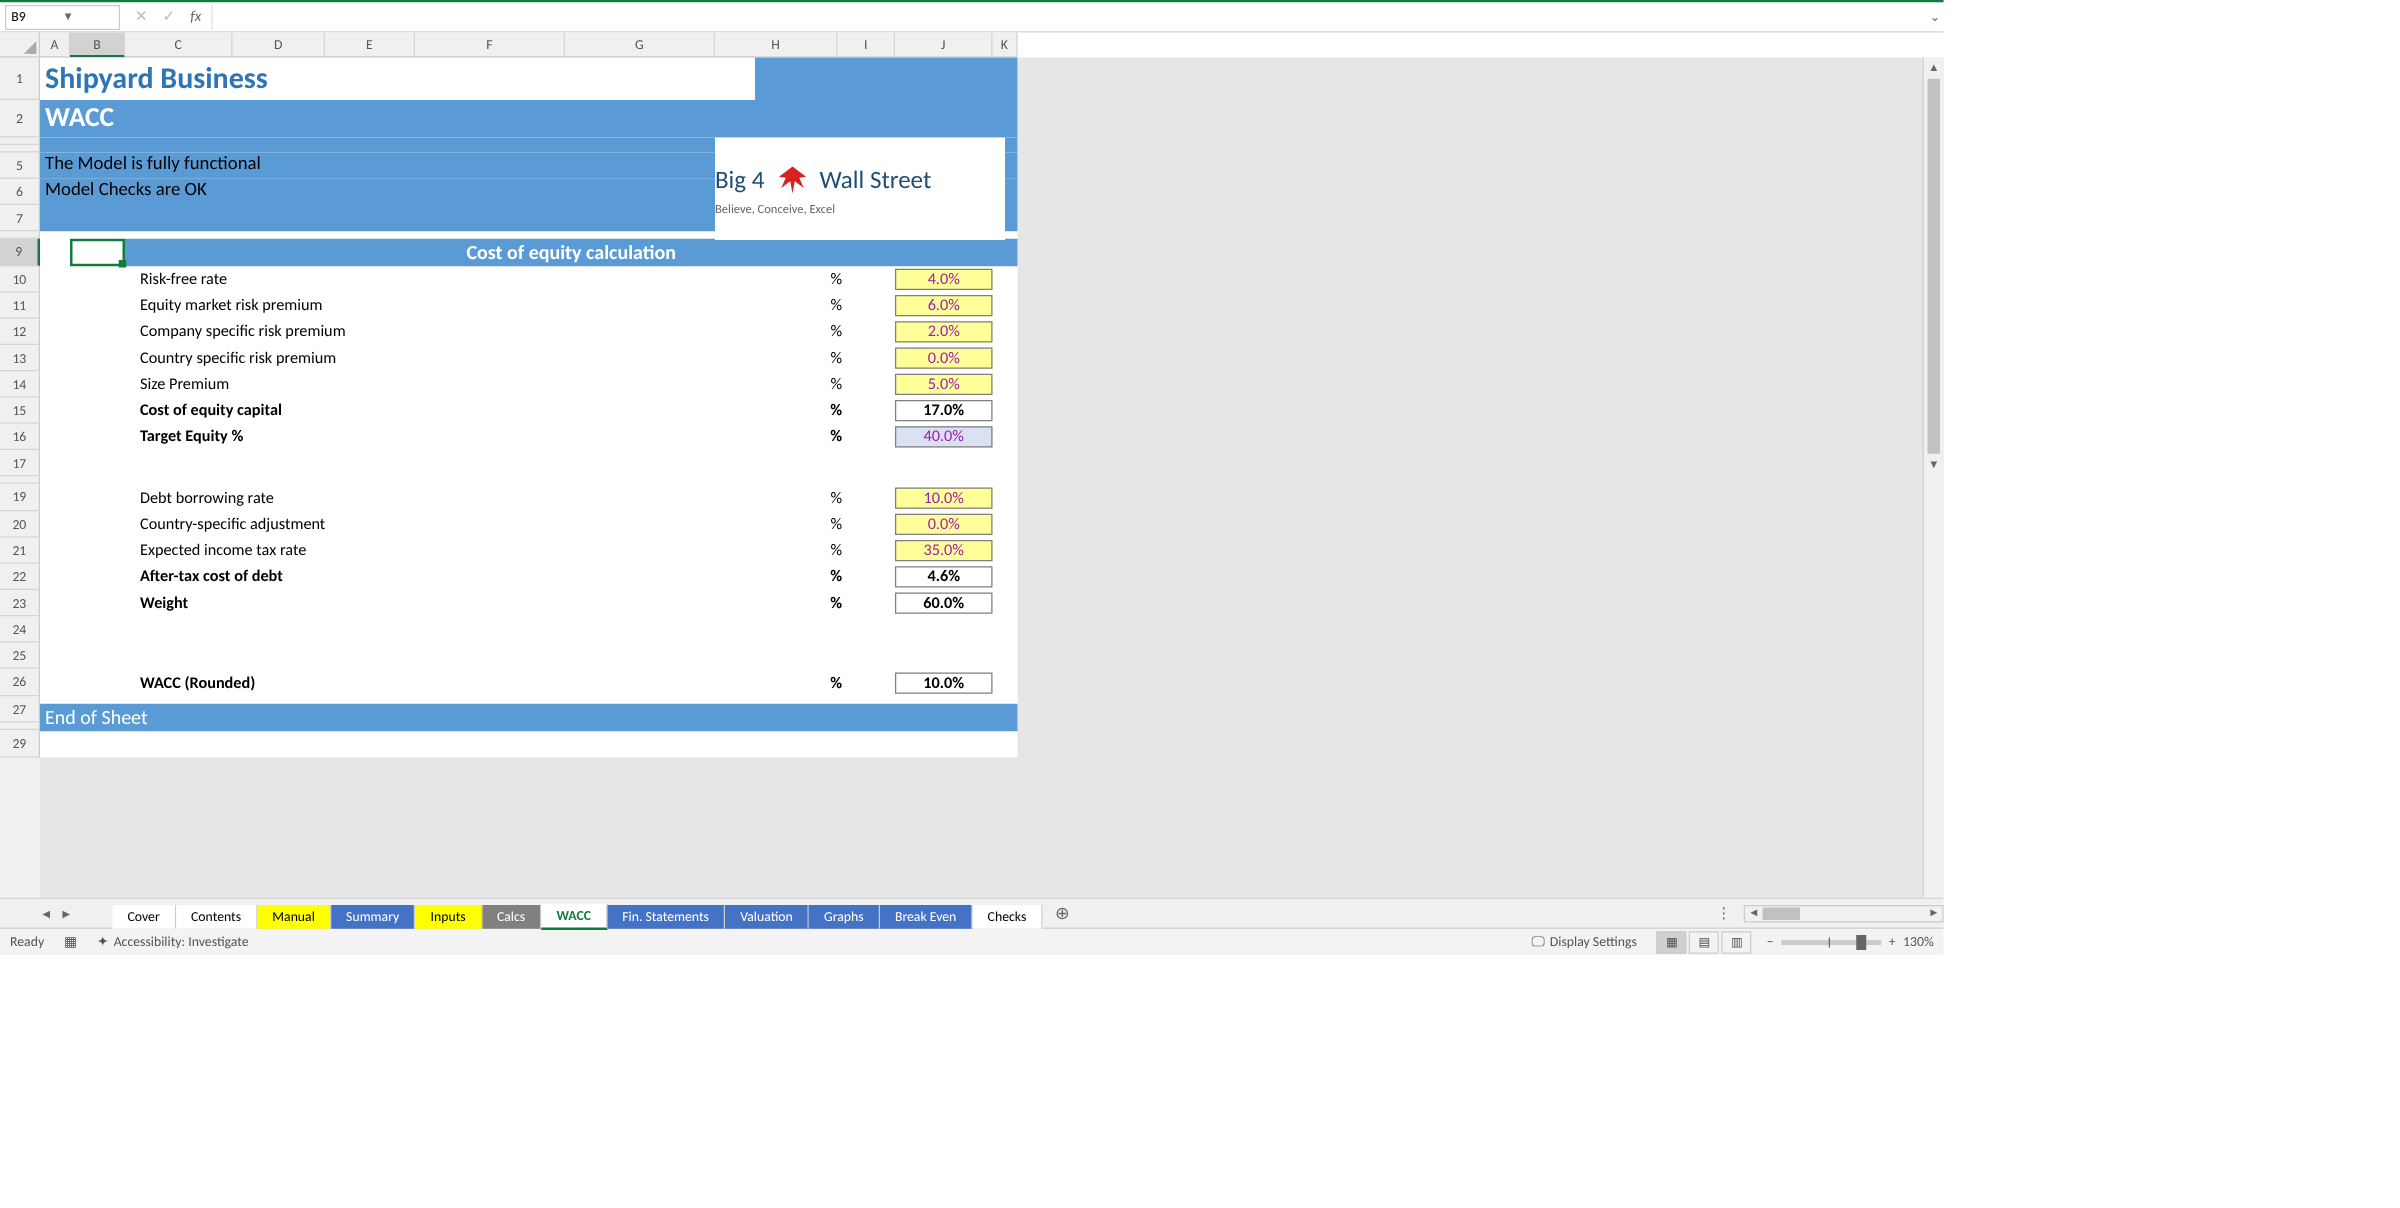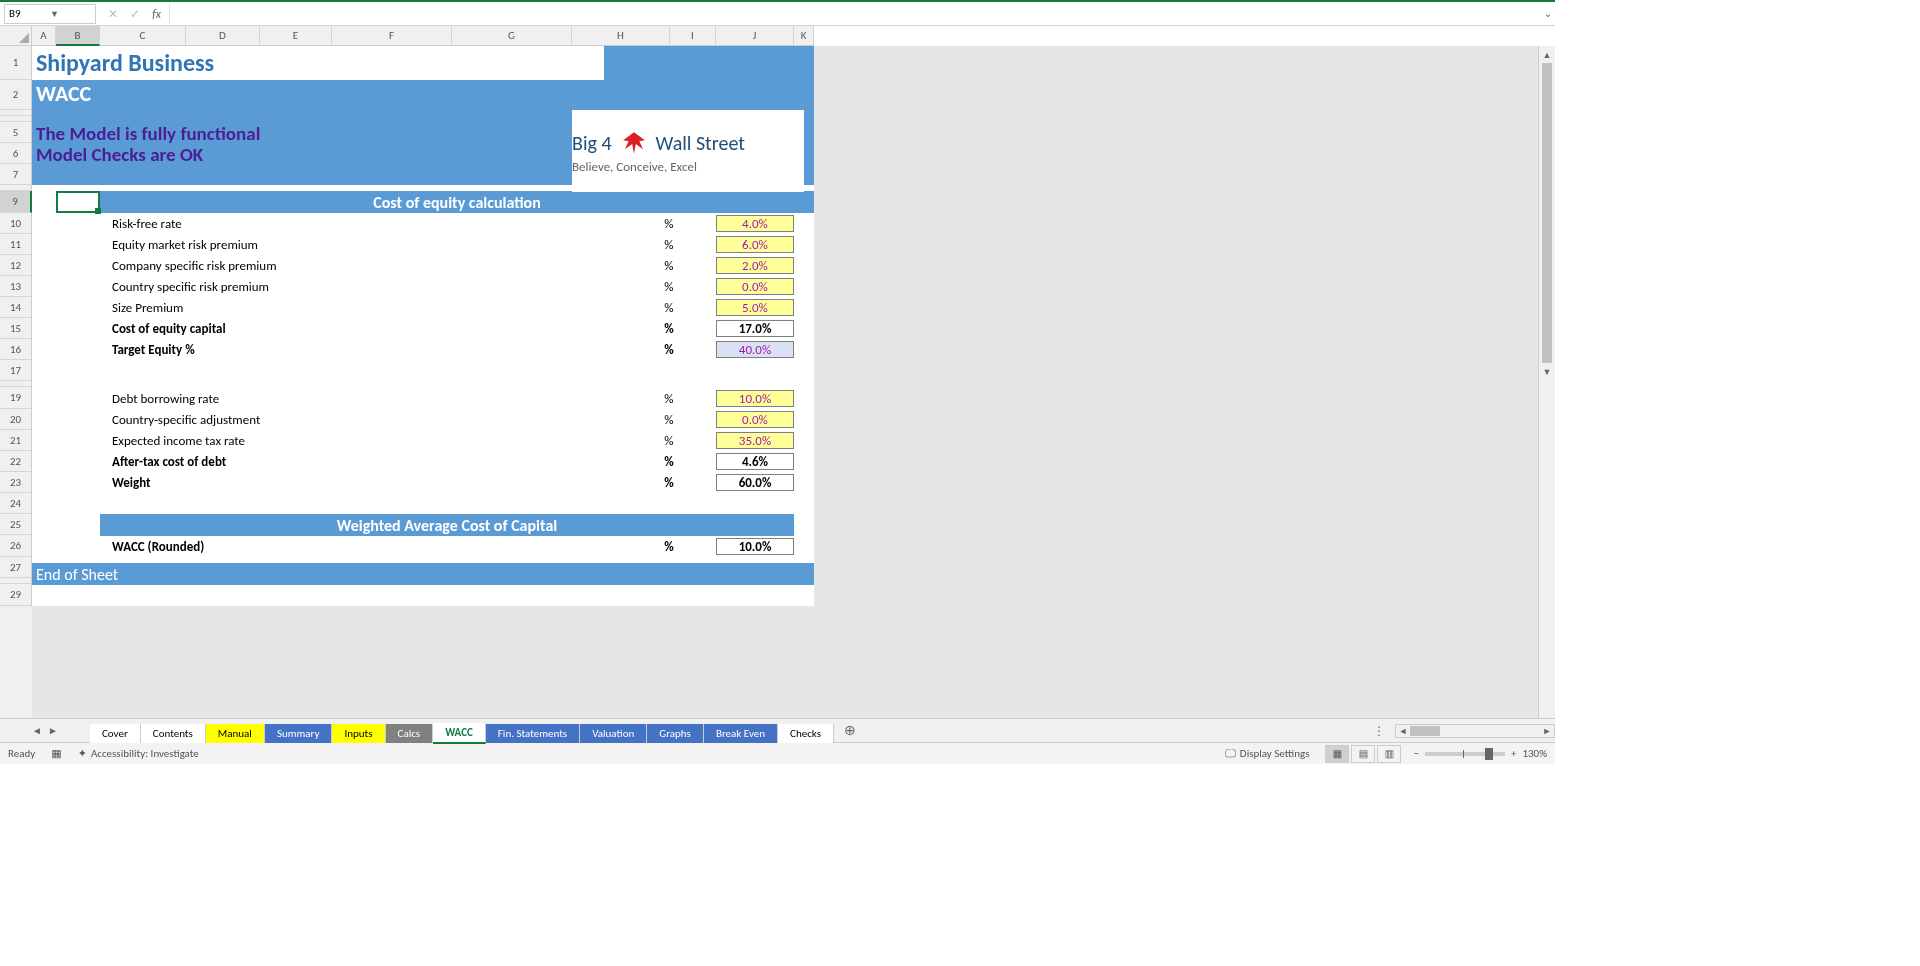--- a/index.html
+++ b/index.html
@@ -22,27 +22,27 @@
 .ch.sel{background:#d2d2d2;border-bottom:2px solid #107c41}
 .row-headers{width:32px;background:#f0f0f0}
 .rh{border-bottom:1px solid #d4d4d4;border-right:1px solid #ccc;display:flex;align-items:center;justify-content:center;color:#555;font-size:11px}
 .rh.sel{background:#d2d2d2;border-right:2px solid #107c41}
 .rh.small{height:6px}
 .cells{position:relative;flex:1;background:#e6e6e6}
 .left-panel{background:#fff;width:782px;position:relative}
 .hdr-blue{background:#5b9bd5;color:#fff}
 .title{font-size:24px;font-weight:bold;color:#2e75b6;background:#fff;padding:2px 4px}
 .subtitle{font-size:22px;font-weight:bold;color:#fff;padding:0 4px}
-.status{font-size:19px;font-weight:bold;color:#4c1d95;padding:0 4px}
+.status{font-size:15px;font-weight:normal;color:#000000;padding:0 4px}
 .logo{background:#fff;width:232px;height:82px;display:flex;flex-direction:column;align-items:flex-start;justify-content:center;position:absolute}
 .logo-line{display:flex;align-items:center;gap:4px}
 .logo-t{color:#1f4e79;font-size:20px}
 .eagle{width:36px;height:28px;position:relative}
 .eagle svg{width:100%;height:100%}
-.logo-s{color:#666;font-size:13px;margin-top:2px}
+.logo-s{color:#666;font-size:10px;margin-top:2px}
 .section-hdr{background:#5b9bd5;color:#fff;font-weight:bold;font-size:16px;text-align:center;padding:2px 0}
 .row{display:flex;align-items:center;height:21px;position:relative}
 .lbl{position:absolute;font-size:13px}
 .unit{position:absolute;left:598px;width:78px;text-align:center;font-size:13px}
 .val{position:absolute;left:684px;width:78px;text-align:center;font-size:13px;border:1px solid #7f7f7f;color:#a21caf}
 .val.yellow{background:#ffff99}
 .val.blue{background:#d9e1f2}
 .val.bold{font-weight:bold;color:#000}
 .bold{font-weight:bold}
 .end-sheet{background:#5b9bd5;color:#fff;font-size:16px;font-weight:normal;padding:2px 4px}
@@ -241,21 +241,20 @@
           <span class="val bold">4.6%</span>
         </div>
         <div class="row">
           <span class="lbl bold" style="left:80px">Weight</span>
           <span class="unit bold">%</span>
           <span class="val bold">60.0%</span>
         </div>
         <div style="height:21px"></div>
         <div style="height:22px;display:flex">
           <div style="width:68px"></div>
-          <div class="section-hdr" style="width:694px">Weighted Average Cost of Capital</div>
         </div>
         <div class="row">
           <span class="lbl bold" style="left:80px">WACC (Rounded)</span>
           <span class="unit bold">%</span>
           <span class="val bold">10.0%</span>
         </div>
         <div style="height:6px"></div>
         <div class="end-sheet" style="height:22px">End of Sheet</div>
       </div>
 </div>

